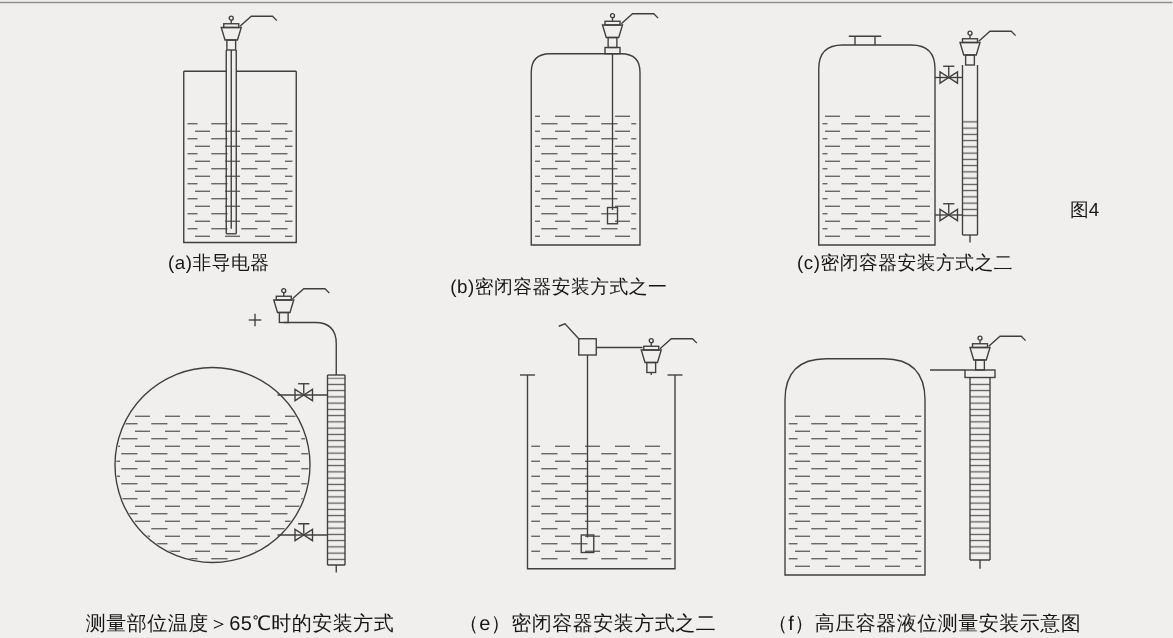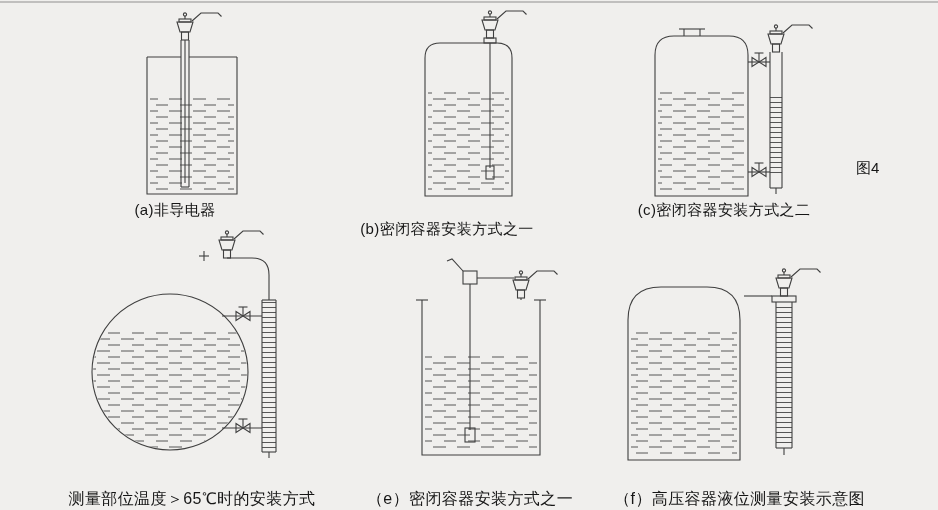--- a/index.html
+++ b/index.html
@@ -144,17 +144,17 @@
       </g>
       <use href="#xmtr" x="784" y="296"></use>
     </g>
   </svg>
 
   <div class="cap" style="left:75px;top:201px;width:200px;">(a)非导电器</div>
   <div class="cap" style="left:337px;top:201px;width:220px;margin-top:19px;">(b)密闭容器安装方式之一</div>
   <div class="cap" style="left:609px;top:201px;width:230px;">(c)密闭容器安装方式之二</div>
 
   <div class="cap lg" style="left:52px;top:469px;width:280px;">测量部位温度＞65℃时的安装方式</div>
-  <div class="cap lg" style="left:355px;top:469px;width:230px;">（e）密闭容器安装方式之一</div>
+  <div class="cap lg" style="left:355px;top:469px;width:230px;">（e）密闭容器安装方式之二</div>
   <div class="cap lg" style="left:590px;top:469px;width:275px;text-align:right;">（f）高压容器液位测量安装示意图</div>
 
   <div class="fig-label" style="left:856px;top:112px;margin-top:47px;">图4</div>
 </div>
 
 </body></html>

